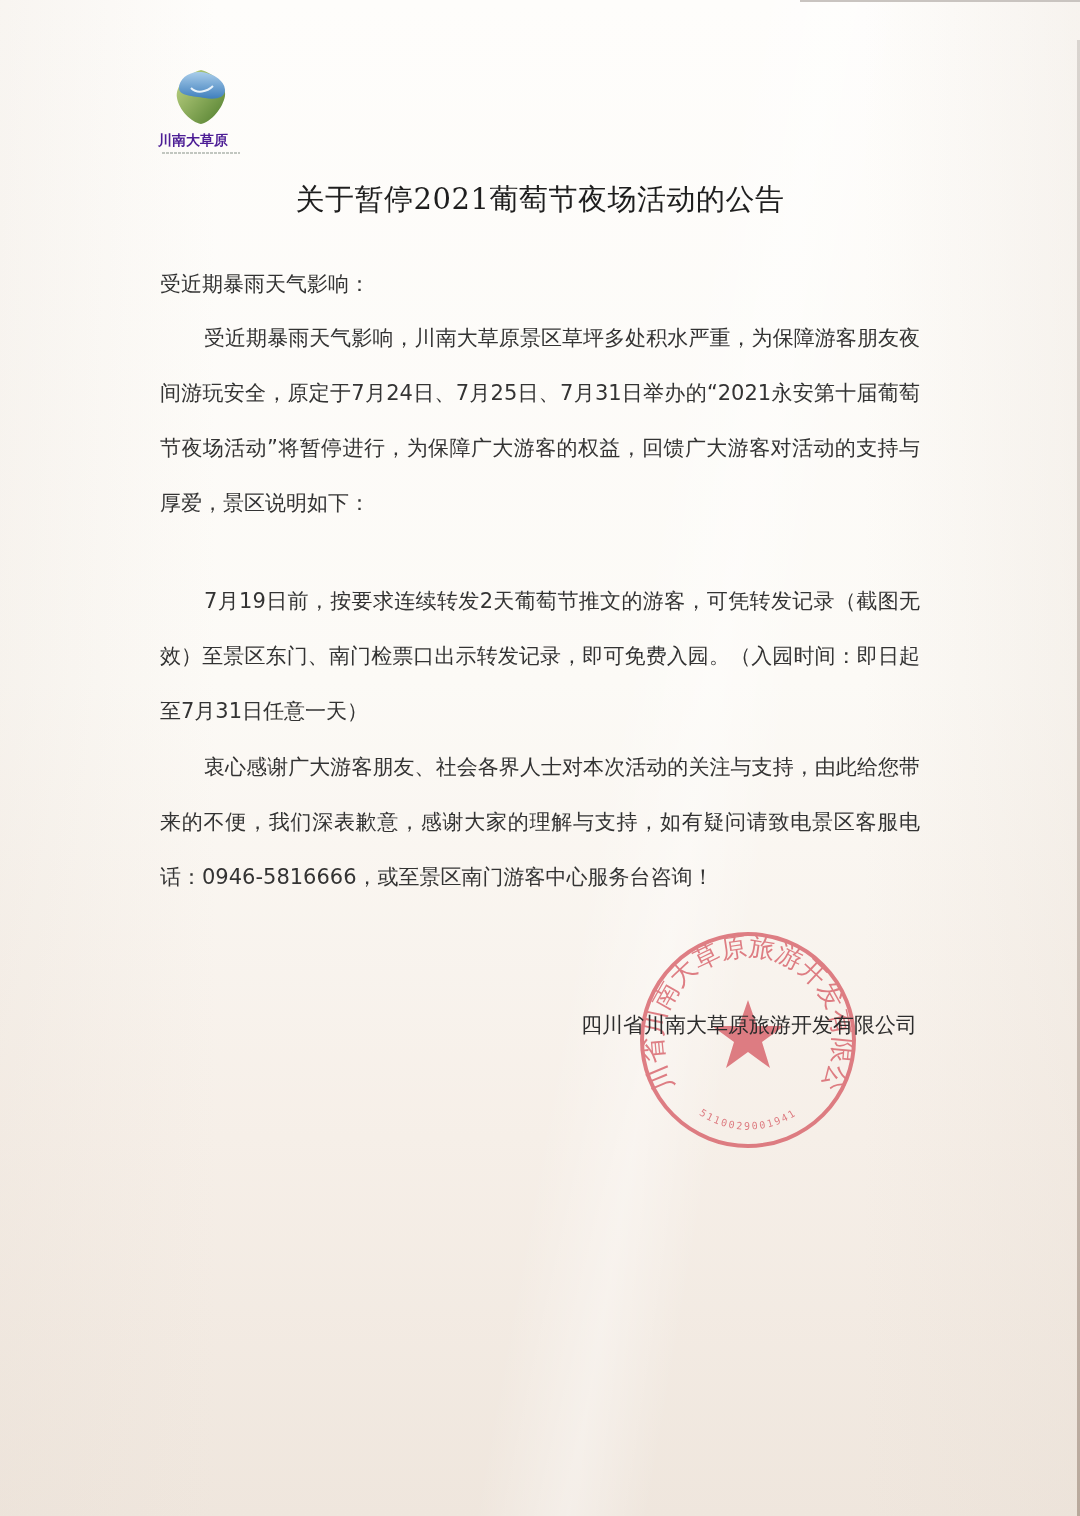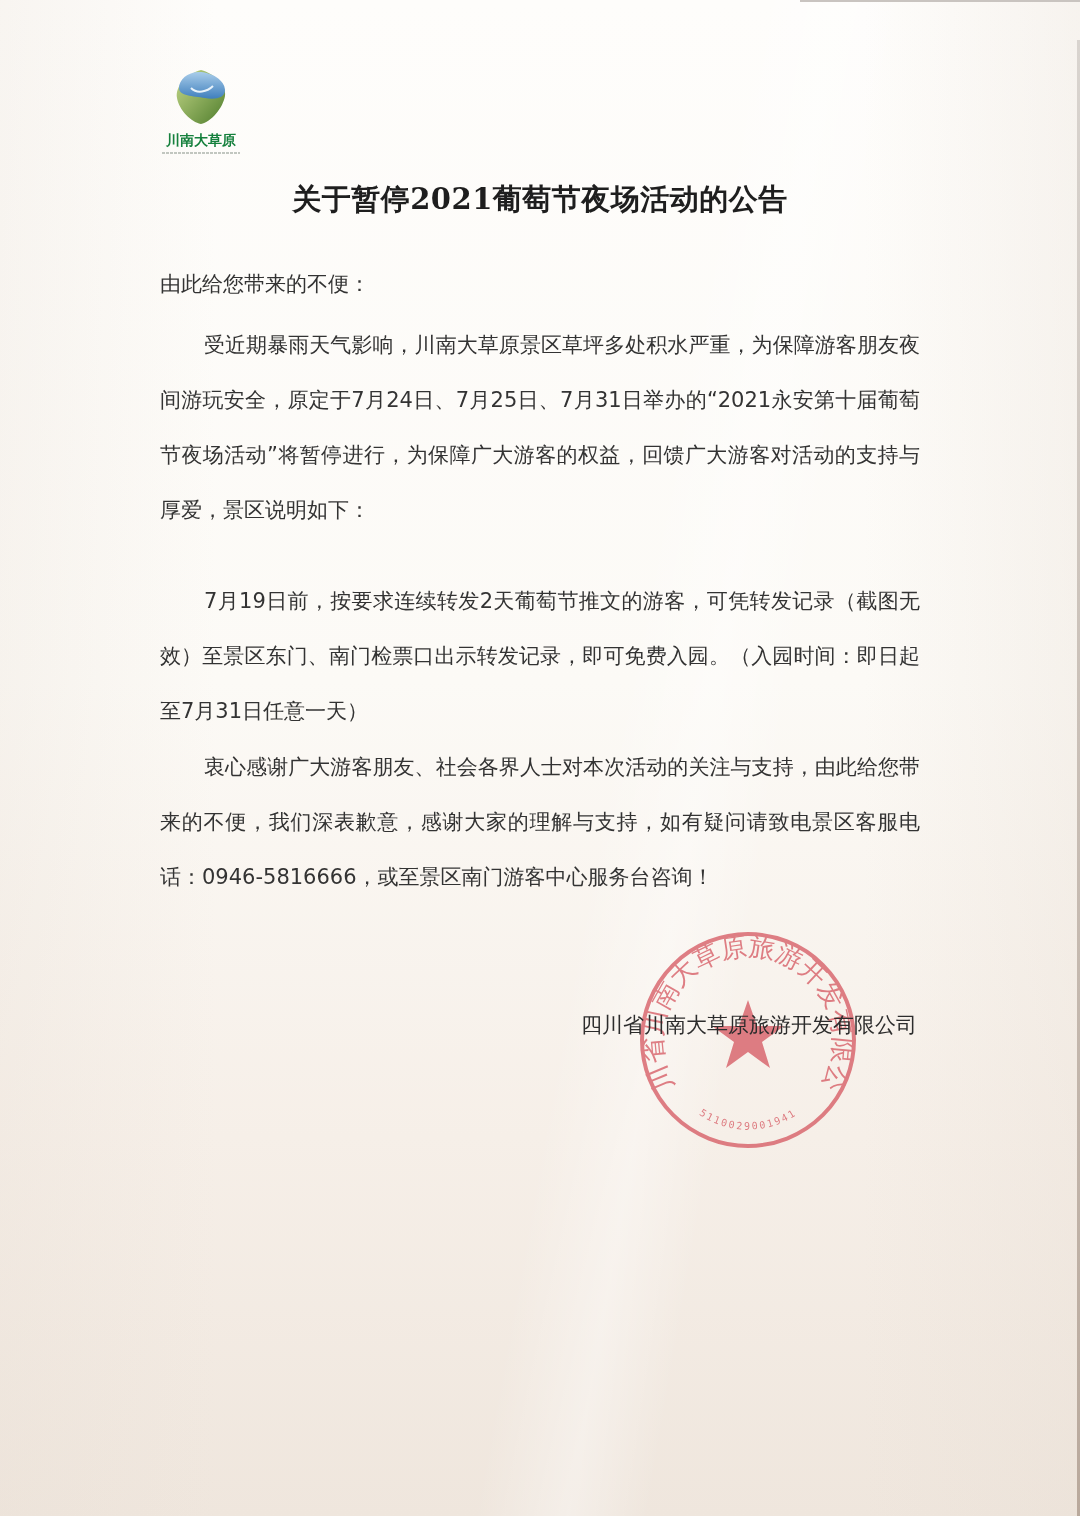--- a/index.html
+++ b/index.html
@@ -47,24 +47,23 @@
       top: 66px;
       width: 86px;
       height: 90px;
     }
     .logo svg { display: block; margin: 0 auto; }
     .logo-name {
       position: absolute;
       left: 0;
       top: 66px;
       width: 86px;
-      text-align: center;
       font-size: 14px;
       font-weight: bold;
-      color: #15803d;
+      color: #4c1d95;
       letter-spacing: 0px;
       font-family: "DejaVu Sans", sans-serif;
     }
     .logo-sub {
       position: absolute;
       left: 4px;
       top: 86px;
       width: 78px;
       height: 2px;
       background: repeating-linear-gradient(90deg, #9aa39a 0 3px, transparent 3px 4px);
@@ -72,39 +71,39 @@
     }
 
     
     .title {
       position: absolute;
       left: 0;
       top: 180px;
       width: 1080px;
       text-align: center;
       font-family: "DejaVu Serif", "Liberation Serif", serif;
-      font-weight: bold;
+      font-weight: normal;
       font-size: 29px;
       color: #1e1e1e;
       letter-spacing: 0.5px;
     }
 
     
     .body-text {
       position: absolute;
       left: 160px;
       width: 760px;
       font-size: 21px;
       line-height: 55px;
       color: #333;
       text-align: justify;
       text-align-last: left;
     }
     .salutation { top: 257px; }
-    .para1 { top: 318px; text-indent: 44px; }
+    .para1 { top: 311px; text-indent: 44px; }
     .para2 { top: 574px; text-indent: 44px; }
     .para3 { top: 740px; text-indent: 44px; }
 
     
     .seal {
       position: absolute;
       left: 636px;
       top: 928px;
       width: 224px;
       height: 224px;
@@ -147,21 +146,21 @@
     <path d="M30 4 C44 8 56 20 54 30 C52 42 40 56 30 58 C20 56 8 44 6 32 C4 20 16 8 30 4 Z" fill="url(#lgGreen)"></path>
     <path d="M28 6 C40 6 54 14 54 24 C54 32 44 34 34 32 C22 30 8 30 8 22 C8 14 16 6 28 6 Z" fill="url(#lgBlue)"></path>
     <path d="M20 22 C26 28 36 26 42 20" stroke="#e8f2fa" stroke-width="2" fill="none"></path>
   </svg>
   <div class="logo-name">川南大草原</div>
   <div class="logo-sub"></div>
 </div>
 
 <div class="title">关于暂停2021葡萄节夜场活动的公告</div>
 
-<div class="body-text salutation">由此给您带来的不便：</div>
+<div class="body-text salutation">受近期暴雨天气影响：</div>
 <div class="body-text para1">受近期暴雨天气影响，川南大草原景区草坪多处积水严重，为保障游客朋友夜间游玩安全，原定于7月24日、7月25日、7月31日举办的“2021永安第十届葡萄节夜场活动”将暂停进行，为保障广大游客的权益，回馈广大游客对活动的支持与厚爱，景区说明如下：</div>
 <div class="body-text para2">7月19日前，按要求连续转发2天葡萄节推文的游客，可凭转发记录（截图无效）至景区东门、南门检票口出示转发记录，即可免费入园。（入园时间：即日起至7月31日任意一天）</div>
 <div class="body-text para3">衷心感谢广大游客朋友、社会各界人士对本次活动的关注与支持，由此给您带来的不便，我们深表歉意，感谢大家的理解与支持，如有疑问请致电景区客服电话：0946-5816666，或至景区南门游客中心服务台咨询！</div>
 
 <svg class="seal" viewBox="0 0 224 224">
   <defs>
     <path id="sealArc" d="M 34 150 A 86 86 0 1 1 190 150"></path>
     <path id="serialArc" d="M 52 178 A 88 88 0 0 0 172 178"></path>
   </defs>
   <circle cx="112" cy="112" r="106" fill="none" stroke="#d4505a" stroke-width="4"></circle>

